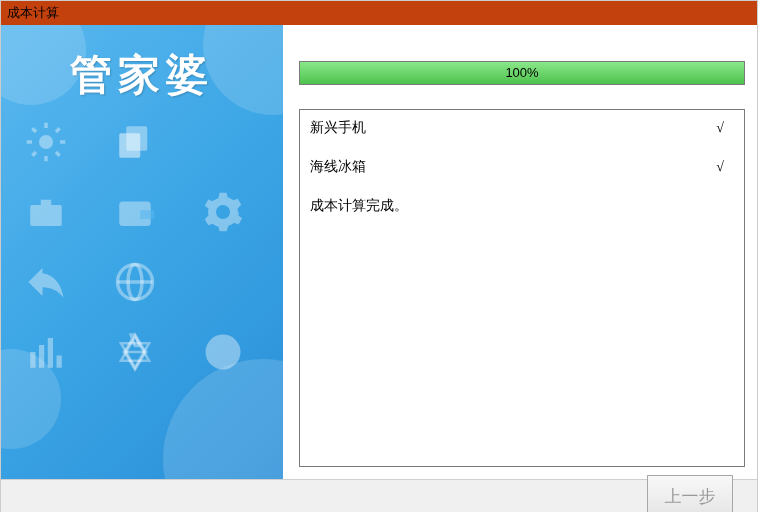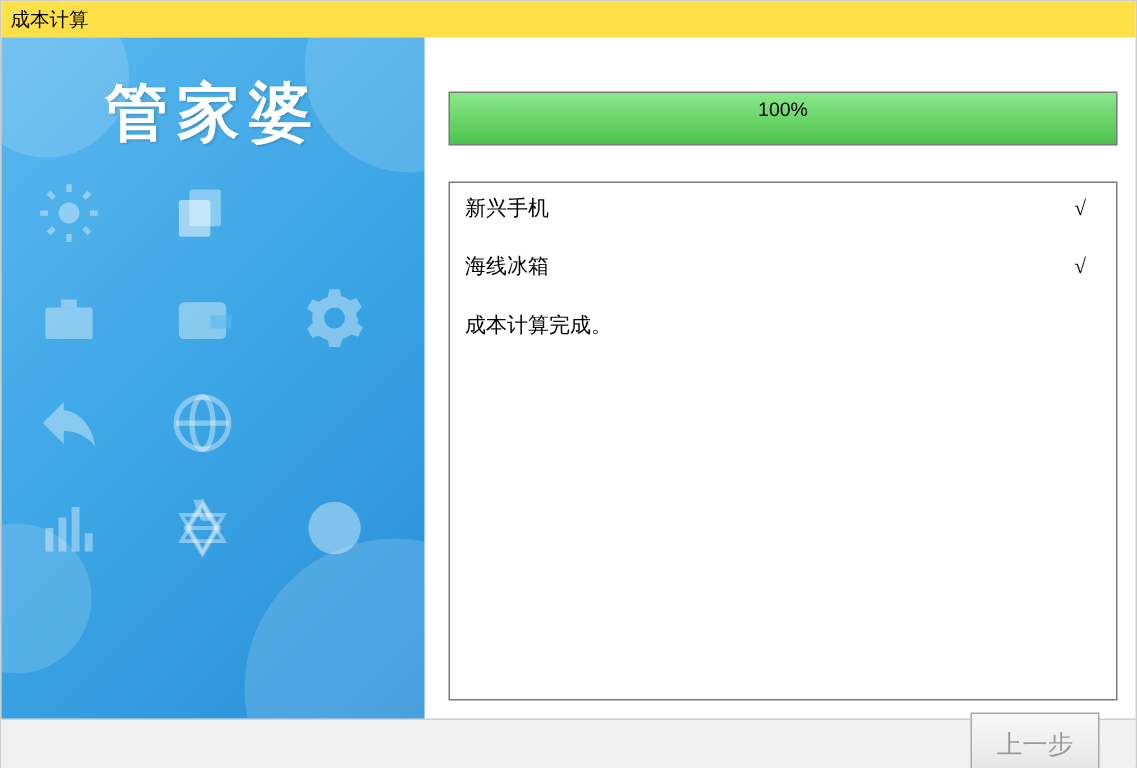--- a/index.html
+++ b/index.html
@@ -1,37 +1,37 @@
 <!DOCTYPE html>
 <html><head>
   <meta charset="utf-8">
   <style>
     * { box-sizing: border-box; margin: 0; padding: 0; }
     body { font-family: "Microsoft YaHei", SimSun, sans-serif; font-size: 13px; background: #fff; }
     .app { width: 758px; height: 512px; position: relative; border: 1px solid #ccc; }
-    .titlebar { height: 24px; padding: 3px 6px; color: #000; font-size: 13px; background: #fde047; }
+    .titlebar { height: 24px; padding: 3px 6px; color: #000; font-size: 13px; background: #c2410c; }
     .content { display: flex; height: 454px; }
     .sidebar {
       width: 282px;
       background: linear-gradient(135deg, #5ab8ef 0%, #3ba5e5 50%, #2a8fd8 100%);
       position: relative;
       overflow: hidden;
       padding: 22px 0 0 0;
     }
     .bubble { position: absolute; border-radius: 50%; background: rgba(255,255,255,0.15); }
     .b1 { width: 110px; height: 110px; top: -30px; left: -25px; }
     .b2 { width: 140px; height: 140px; top: -50px; right: -60px; }
     .b3 { width: 200px; height: 200px; bottom: -80px; right: -80px; }
     .b4 { width: 100px; height: 100px; bottom: 30px; left: -40px; }
     .logo { color: #fff; font-size: 42px; font-weight: 700; text-align: center; letter-spacing: 6px; text-shadow: 1px 1px 2px rgba(0,0,0,0.2); position: relative; }
     .icon-grid { margin-top: 18px; padding: 0 24px; display: grid; grid-template-columns: 1fr 1fr 1fr; gap: 28px 32px; position: relative; }
     .icon-cell { width: 42px; height: 42px; display: flex; align-items: center; justify-content: center; }
     .icon-cell svg { width: 100%; height: 100%; fill: rgba(255,255,255,0.38); }
     .main { flex: 1; padding: 12px 12px 12px 16px; display: flex; flex-direction: column; }
-    .progress-wrap { margin-top: 24px; border: 1px solid #7a7a7a; height: 36px; background: #e8f5e8; position: relative; box-shadow: inset 0 0 2px rgba(0,0,0,0.15); }
+    .progress-wrap { margin-top: 24px; border: 1px solid #7a7a7a; height: 24px; background: #e8f5e8; position: relative; box-shadow: inset 0 0 2px rgba(0,0,0,0.15); }
     .progress-fill { background: linear-gradient(#8ae88a, #4dc24d); height: 100%; width: 100%; }
     .progress-label { position: absolute; left: 0; right: 0; top: 0; bottom: 0; text-align: center; line-height: 22px; color: #000; font-size: 13px; }
     .log-box {
       margin-top: 24px;
       flex: 1;
       border: 1px solid #7a7a7a;
       padding: 8px 10px;
       font-family: SimSun, serif;
       font-size: 14px;
       line-height: 1.4;

